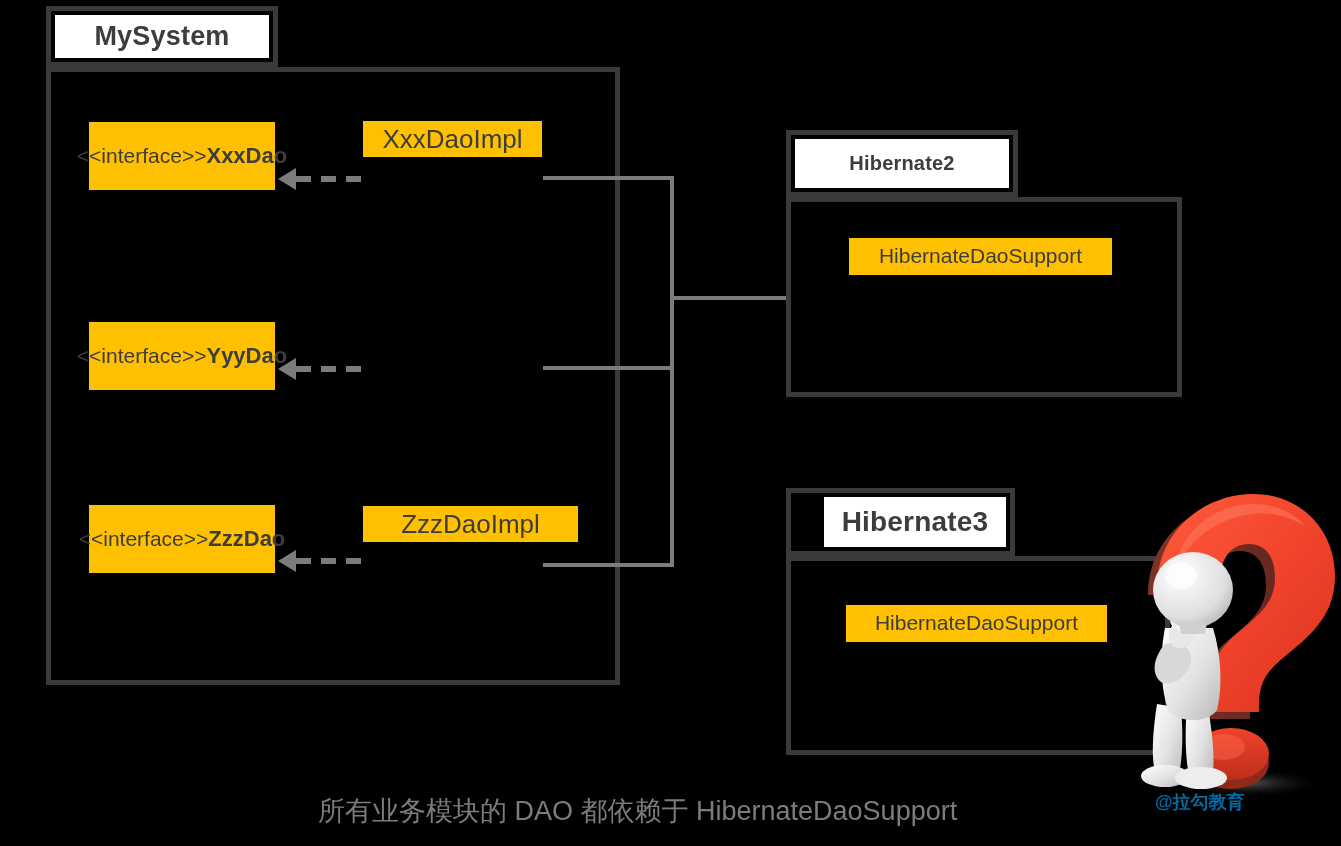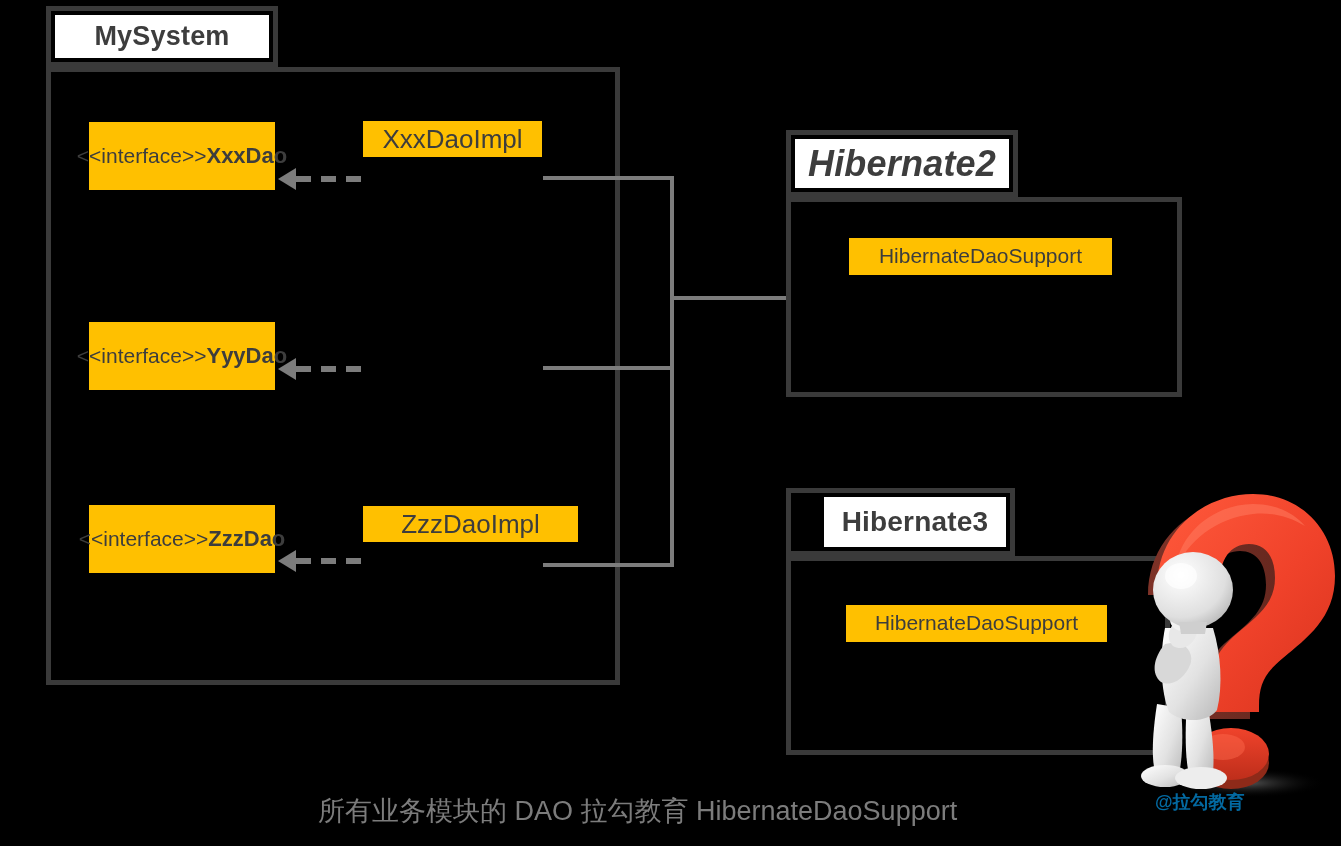--- a/index.html
+++ b/index.html
@@ -167,21 +167,21 @@
   <div class="hline" style="left:543px; top:176px; width:131px;"></div>
   <div class="hline" style="left:543px; top:366px; width:131px;"></div>
   <div class="hline" style="left:543px; top:563px; width:131px;"></div>
 
   <div class="vline" style="left:670px; top:176px; height:391px;"></div>
 
   <div class="hline" style="left:670px; top:296px; width:160px;"></div>
   <div class="arrow-right" style="left:830px; top:287px;"></div>
 
   <div class="pkg-tab" style="left:786px; top:130px; width:232px; height:67px;">
-    <div class="pkg-tab-label" style="font-size:36px;font-style:italic;">Hibernate2</div>
+    <div class="pkg-tab-label" style="font-size:20px;">Hibernate2</div>
   </div>
   <div class="pkg-body" style="left:786px; top:197px; width:396px; height:200px;"></div>
   <div class="amber hds" style="left:849px; top:238px; width:263px; height:37px;">HibernateDaoSupport</div>
 
   <div class="pkg-tab" style="left:786px; top:488px; width:229px; height:68px;padding-left:33px;">
     <div class="pkg-tab-label" style="font-size:28px;">Hibernate3</div>
   </div>
   <div class="pkg-body" style="left:786px; top:556px; width:384px; height:199px;"></div>
   <div class="amber hds" style="left:846px; top:605px; width:261px; height:37px;">HibernateDaoSupport</div>
 
@@ -267,16 +267,16 @@
 
       <ellipse cx="48" cy="152" rx="13" ry="11" fill="#F2F2F2"></ellipse>
 
       <ellipse cx="58" cy="122" rx="40" ry="38" fill="url(#headG)"></ellipse>
       <ellipse cx="46" cy="108" rx="16" ry="13" fill="#FFFFFF" opacity="0.7"></ellipse>
 
       <path d="M 44 154 L 72 154 L 70 166 L 46 166 Z" fill="#CFCFCF"></path>
     </svg>
   </div>
 
-  <div class="caption" style="left:318px; top:793px;">所有业务模块的 DAO 拉勾教育 HibernateDaoSupport</div>
+  <div class="caption" style="left:318px; top:793px;">所有业务模块的 DAO 都依赖于 HibernateDaoSupport</div>
   <div class="watermark" style="left:1155px; top:790px;">@拉勾教育</div>
 
 </div>
 
 </body></html>

